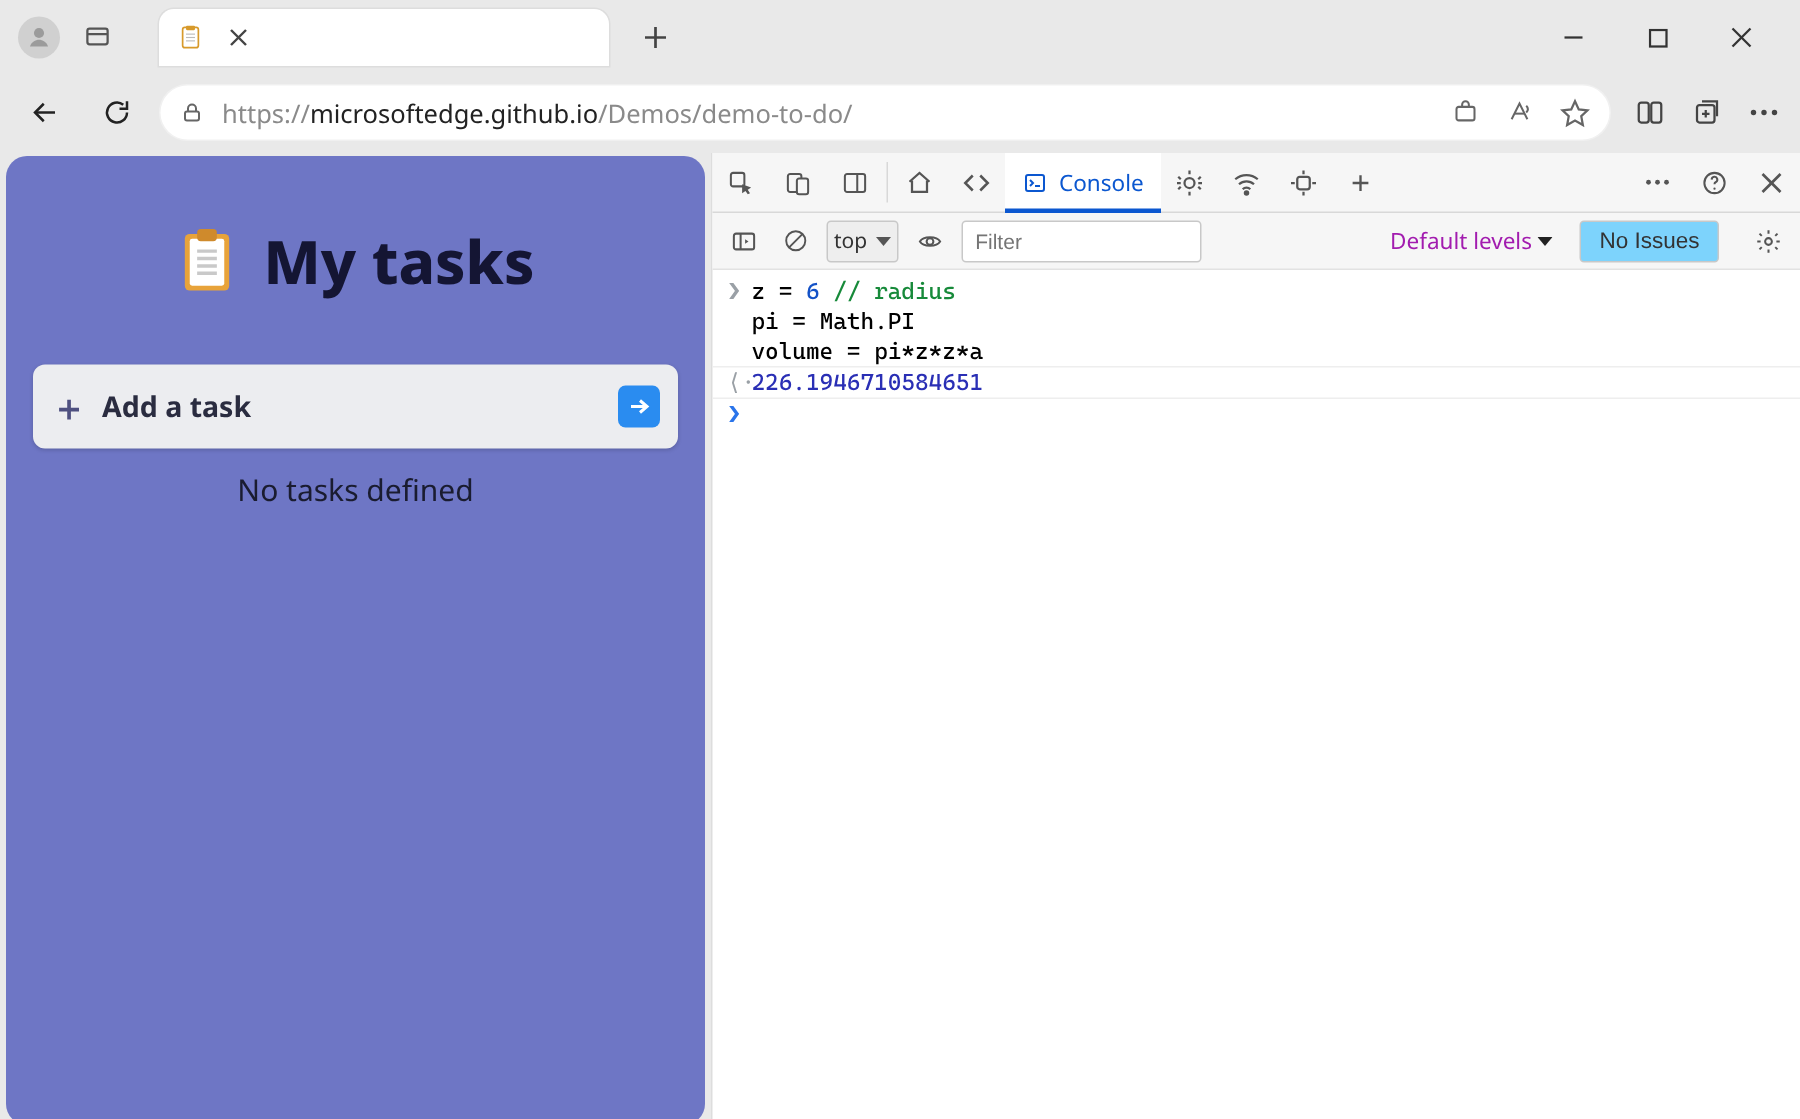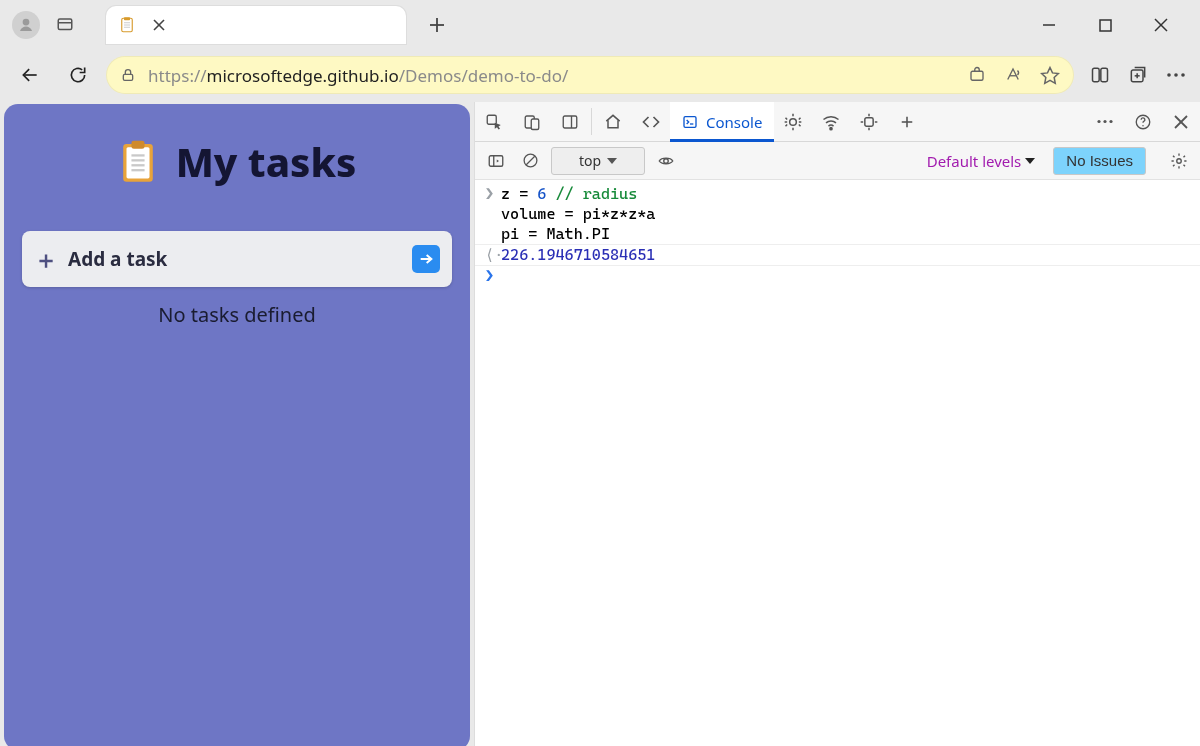--- a/index.html
+++ b/index.html
@@ -33,38 +33,38 @@
   .tab-close { width:26px; height:26px; display:flex;align-items:center;justify-content:center;border-radius:4px;color:#444;}
   .newtab { margin-left:14px; }
   .win-controls { margin-left:auto; display:flex; gap:22px; padding-right:16px; }
   .win-controls .wc { width:34px; height:34px; display:flex;align-items:center;justify-content:center;color:#333;}
 
   .toolbar {
     height:50px; background:#e9e9e9; display:flex; align-items:center; padding:0 10px; gap:8px;
   }
   .navbtn { width:40px; height:40px; display:flex;align-items:center;justify-content:center;border-radius:6px;color:#222;}
   .addressbar {
-    flex:1; height:38px; background:#fef9c3; border-radius:20px;
+    flex:1; height:38px; background:#ffffff; border-radius:20px;
     display:flex; align-items:center; padding:0 14px; gap:12px;
     box-shadow: inset 0 0 0 1px rgba(0,0,0,.06);
   }
   .lock-icon { color:#666; }
   .url { font-size:17px; color:#222; }
   .url .grey { color:#8a8a8a; }
   .addr-right { margin-left:auto; display:flex; gap:18px; color:#555; align-items:center;}
   .right-icons { display:flex; gap:18px; padding:0 4px 0 8px; color:#444; align-items:center;}
 
   
   .content-area { flex:1; display:flex; min-height:0; }
   .page {
     width:466px; height:100%; background:#6e76c5; border-radius:14px;
     margin:4px; padding:24px 18px;
     color:#1a1f3c; display:flex; flex-direction:column; align-items:center;
   }
-  .page-title { display:flex; align-items:center; gap:18px; margin-top:6px; }
+  .page-title { display:flex; align-items:center; gap:18px; margin-top:18px; }
   .page-title h1 { font-size:40px; font-weight:800; color:#141533; }
   .task-card {
     margin-top:42px; width:100%; height:56px; background:#ecedf0;
     border-radius:8px; display:flex; align-items:center; padding:0 12px;
     box-shadow: 0 1px 3px rgba(0,0,0,.18);
   }
   .plus { font-size:24px; color:#4e5080; margin-right:10px; font-weight:600;}
   .task-placeholder { flex:1; font-size:19px; color:#2a2c40;font-weight:bold; }
   .task-go { width:28px; height:28px; background:#2a8cf0; border-radius:5px;
     display:flex;align-items:center;justify-content:center;color:#fff; }
@@ -82,21 +82,21 @@
   .dt-tab.active { background:#fff; color:#0b57d0; }
   .dt-tab.active::after{ content:""; position:absolute; left:0; right:0; bottom:-1px; height:3px; background:#0b57d0;}
   .dt-tabs .spacer { flex:1; }
 
   .dt-toolbar {
     height:38px; border-bottom:1px solid #e2e2e2; background:#f6f6f6;
     display:flex; align-items:center; padding:0 8px; gap:8px;
   }
   .dt-toolbar .tb-ic { width:26px;height:26px;display:flex;align-items:center;justify-content:center;color:#555;}
   .ctx-select {
-    height:28px; padding:0 27px; background:#eee; border:1px solid #c8c8c8; border-radius:3px;
+    height:28px; padding:0 4px; background:#eee; border:1px solid #c8c8c8; border-radius:3px;
     display:flex; align-items:center; gap:6px; font-size:14px; color:#333;
   }
   .filter-input {
     height:28px; width:160px; border:1px solid #c8c8c8; border-radius:3px; padding:0 8px;
     font-size:14px; background:#fff;
   }
   .levels { margin-left:auto; font-size:15px; color:#a21caf; display:flex;align-items:center;gap:4px;}
   .issues-btn {
     height:28px; padding:0 12px; background:#7dd3fc; border:1px solid #c8c8c8; border-radius:3px;
     font-size:15px; color:#333; margin-left:10px;
@@ -387,20 +387,21 @@
         <svg width="10" height="10" viewBox="0 0 10 10" fill="#555">
             <polygon points="0,2 10,2 5,8"></polygon>
           </svg>
       </div>
       <div class="tb-ic">
           <svg width="18" height="18" viewBox="0 0 24 24" fill="none" stroke="#555" stroke-width="1.8">
             <circle cx="12" cy="12" r="3"></circle>
             <path d="M3 12c3-5 15-5 18 0-3 5-15 5-18 0z"></path>
           </svg>
         </div>
+      <input class="filter-input" placeholder="Filter" style="">
       <div class="levels">
         <span>Default levels</span>
         <svg width="10" height="10" viewBox="0 0 10 10" fill="#222">
             <polygon points="0,2 10,2 5,8"></polygon>
           </svg>
       </div>
       <button class="issues-btn">No Issues</button>
       <div class="tb-ic gear">
           <svg width="18" height="18" viewBox="0 0 24 24" fill="none" stroke="#555" stroke-width="1.8">
             <circle cx="12" cy="12" r="3"></circle>
@@ -409,25 +410,25 @@
         </div>
     </div>
 
     <div class="console-body">
       <div class="row">
         <span class="gutter in">❯</span>
         <span><span>z = </span><span class="tok-num">6</span><span></span><span class="tok-comment"> // radius</span></span>
       </div>
       <div class="row">
         <span class="gutter"> </span>
-        <span><span>volume = </span><span class="tok-num"></span><span>pi*z*z*a</span><span class="tok-comment"></span></span>
+        <span><span>pi = </span><span class="tok-num"></span><span>Math.PI</span><span class="tok-comment"></span></span>
       </div>
       <div class="row">
         <span class="gutter"> </span>
-        <span><span>pi = </span><span class="tok-num"></span><span>Math.PI</span><span class="tok-comment"></span></span>
+        <span><span>volume = </span><span class="tok-num"></span><span>pi*z*z*a</span><span class="tok-comment"></span></span>
       </div>
       <div class="row output">
         <span class="gutter out">⟨·</span>
         <span class="tok-num">226.1946710584651</span>
       </div>
       <div class="row">
         <span class="gutter prompt">❯</span>
         <span> </span>
       </div>
     </div>

